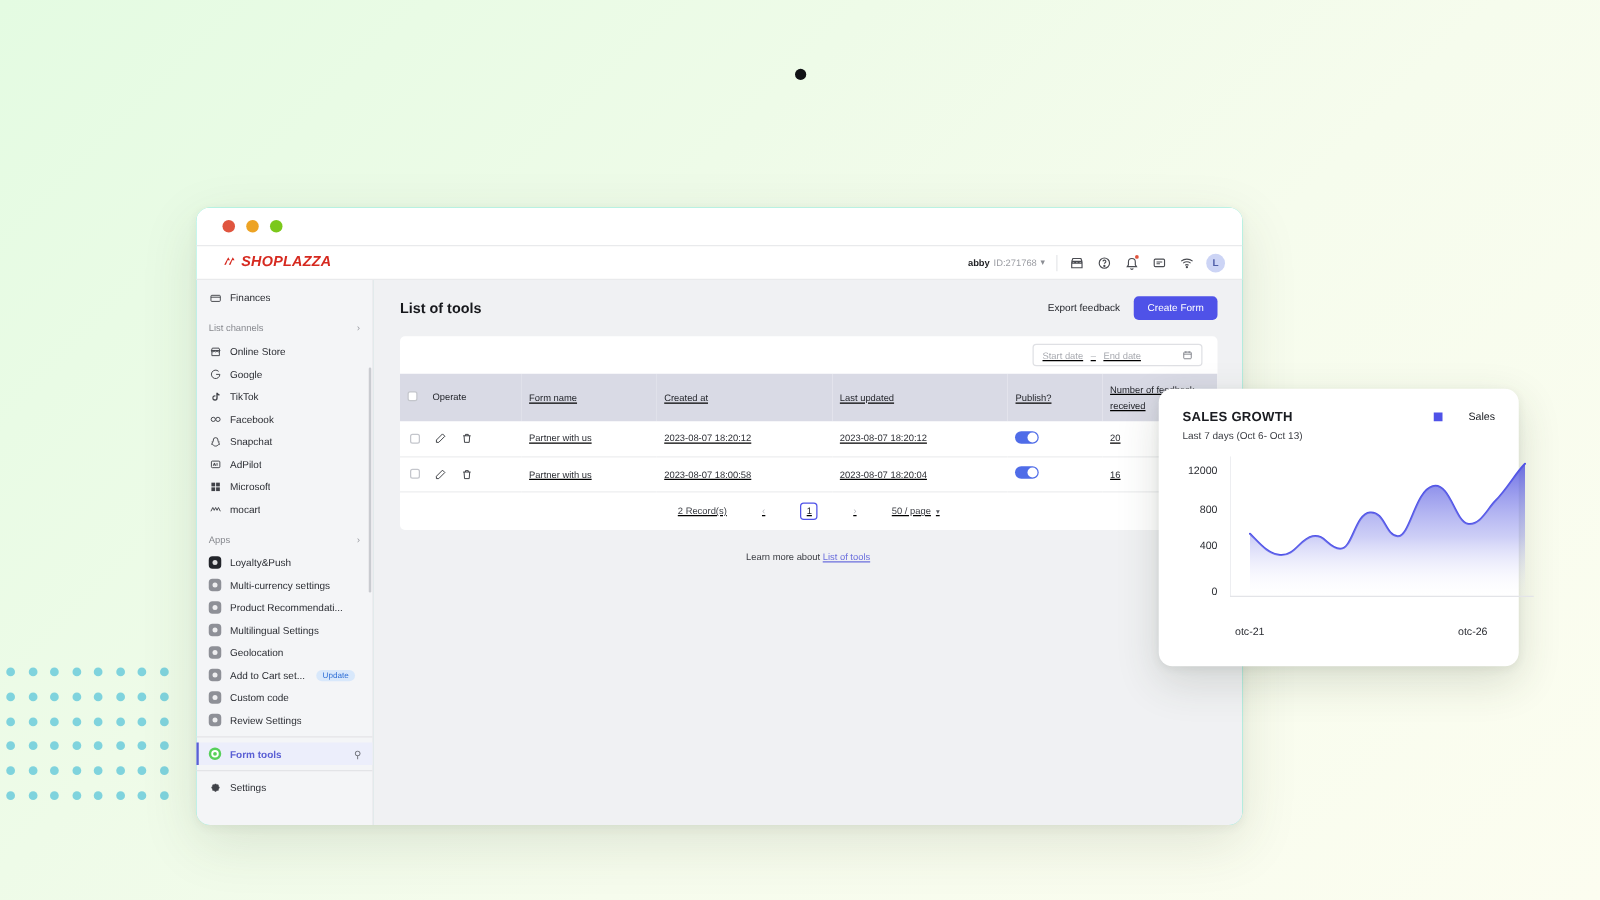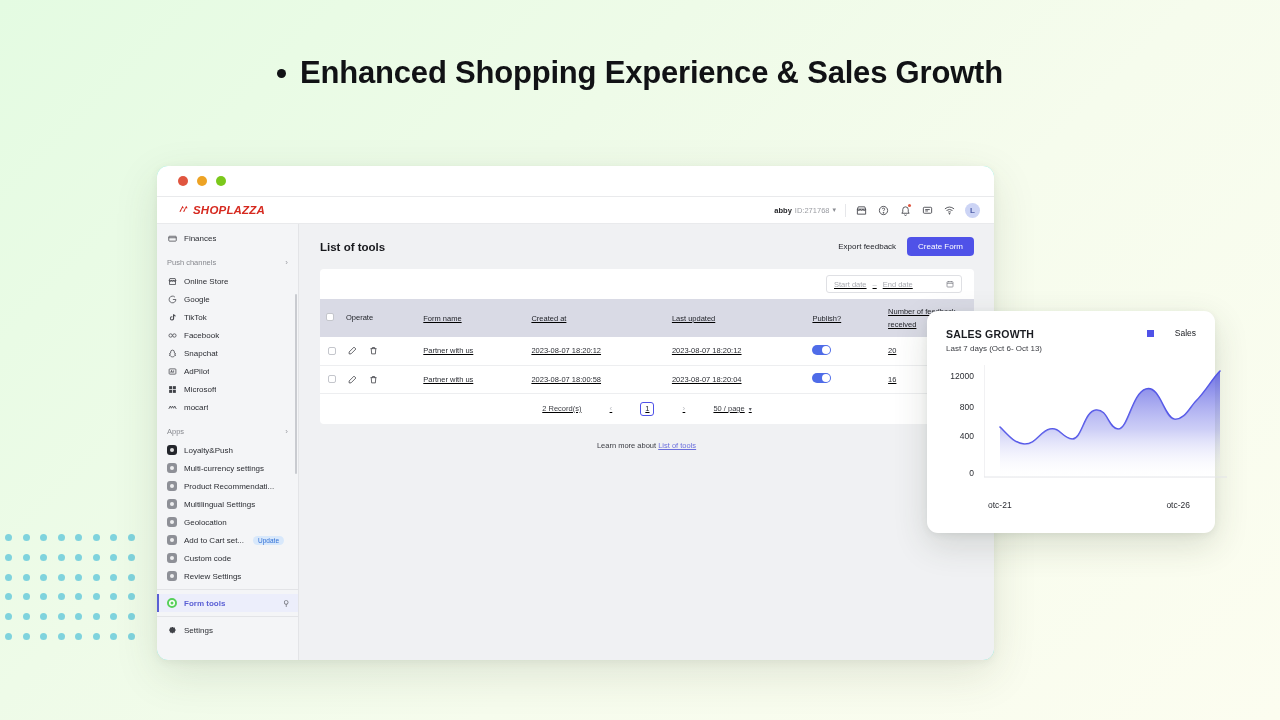--- a/index.html
+++ b/index.html
@@ -241,21 +241,20 @@
     <i></i>
     <i></i>
     <i></i>
     <i></i>
     <i></i>
     <i></i>
 </div>
 
 <div class="headline">
   <span class="bullet"></span>
-  <span>Enhanced Shopping Experience &amp; Sales Growth</span>
 </div>
 
 <div class="window">
 
   <div class="titlebar">
     <span class="tl-dot tl-red"></span>
     <span class="tl-dot tl-yellow"></span>
     <span class="tl-dot tl-green"></span>
   </div>
 
@@ -319,21 +318,21 @@
         <span class="ico">
           <svg viewBox="0 0 24 24" fill="none" stroke="currentColor" stroke-width="2">
               <rect x="2" y="6" width="20" height="13" rx="2"></rect>
               <path d="M2 10h20"></path>
             </svg>
         </span>
         <span class="nav-label">Finances</span>
       </div>
 
       <div class="section-head">
-        <span>Push channels</span>
+        <span>List channels</span>
         <span class="chev">›</span>
       </div>
 
       <div class="nav-item">
         <span class="ico">
           <svg viewBox="0 0 24 24" fill="none" stroke="currentColor" stroke-width="2">
               <path d="M3 9l2-5h14l2 5M3 9h18M4 9v11h16V9M3 9a3 3 0 006 0 3 3 0 006 0 3 3 0 006 0"></path>
             </svg>
         </span>
         <span class="nav-label">Online Store</span>

